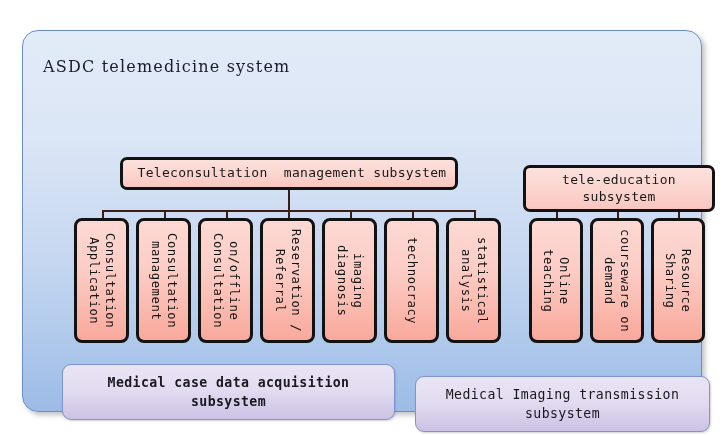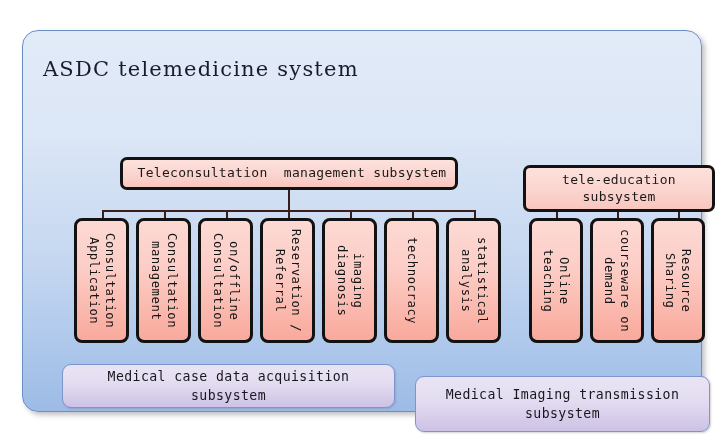--- a/index.html
+++ b/index.html
@@ -27,21 +27,21 @@
     border-radius: 16px;
     background: linear-gradient(to bottom, #e2ebf8 0%, #dbe6f6 28%, #c4d6f0 62%, #a8c4ea 88%, #9dbbe6 100%);
     box-shadow: 3px 3px 5px rgba(120,120,130,0.45);
   }
 
   #system-title {
     position: absolute;
     left: 20px;
     top: 26px;
     font-family: "DejaVu Serif", "Liberation Serif", serif;
-    font-size: 21px;
+    font-size: 16px;
     letter-spacing: 1.2px;
     color: #1b1b2e;
     white-space: nowrap;
   }
   #group-teleconsultation {
     left: 41px;
     top: 113px;
     width: 433px;
     height: 208px;
   }
@@ -133,21 +133,22 @@
     font-size: 13.2px;
     letter-spacing: 0.4px;
     line-height: 1.45;
     white-space: pre-line;
     box-shadow: 1px 1px 2px rgba(120,120,140,0.35);
   }
   #bottom-medical-case {
     left: 39px;
     top: 333px;
     width: 333px;
-    height: 44px;
+    height: 56px;
+    font-weight: bold;
   }
   #bottom-medical-imaging {
     left: 392px;
     top: 345px;
     width: 295px;
     height: 56px;
   }
 </style>
 </head>
 <body>

